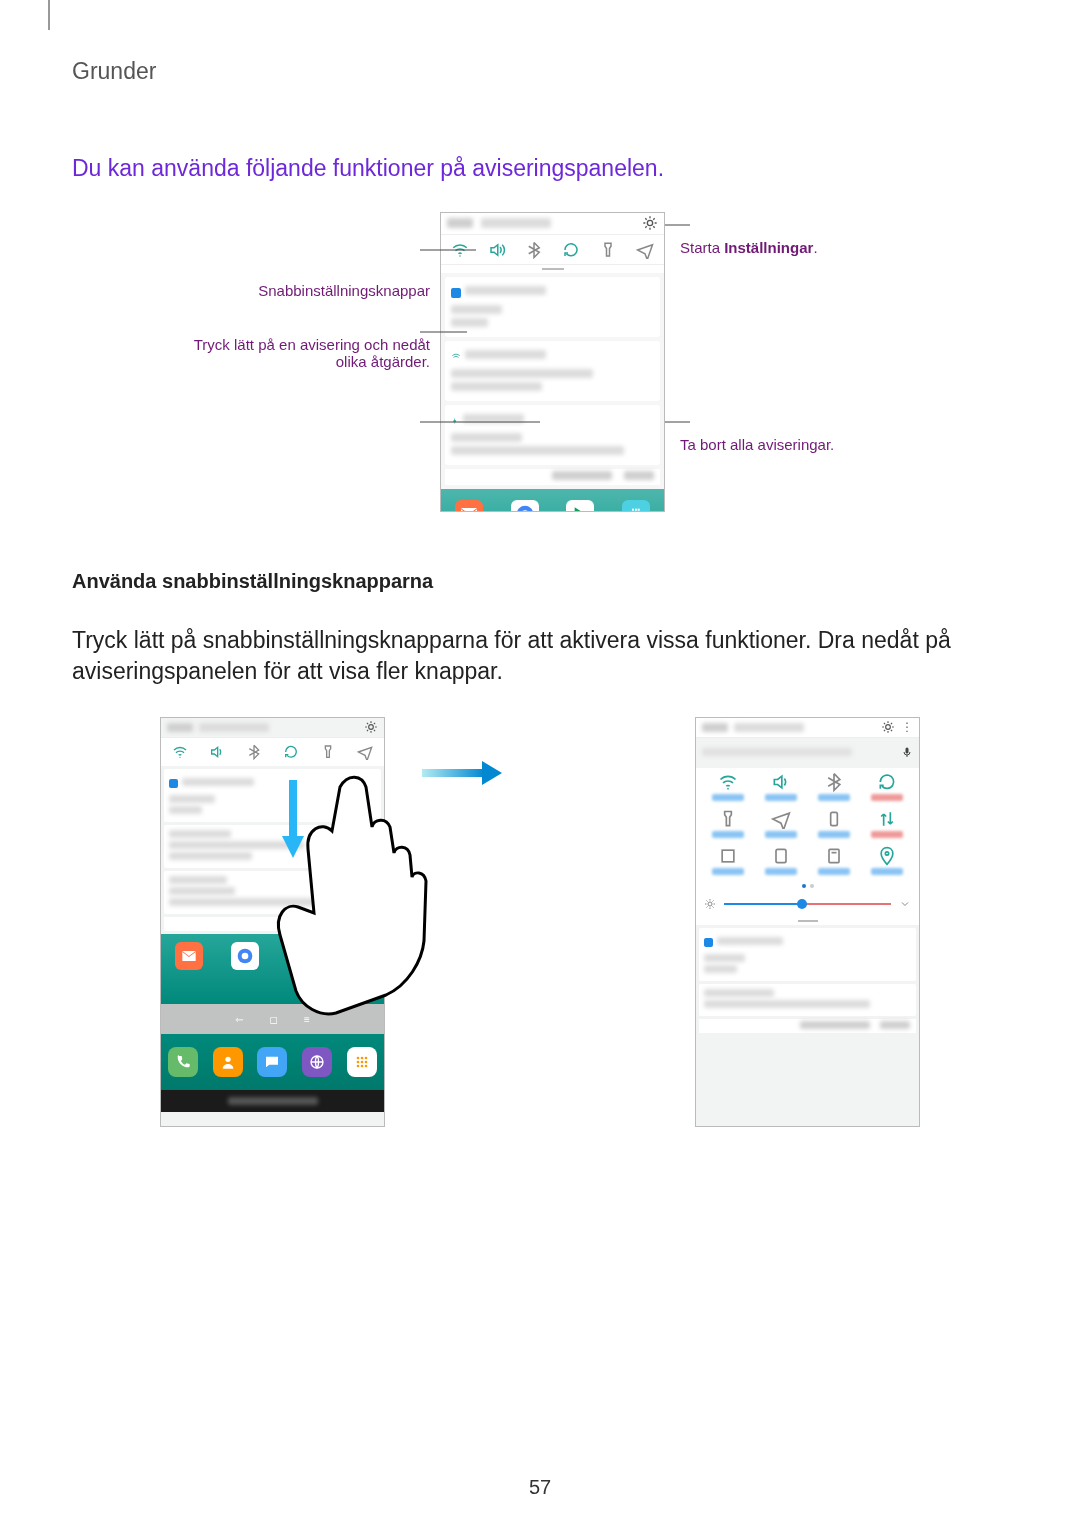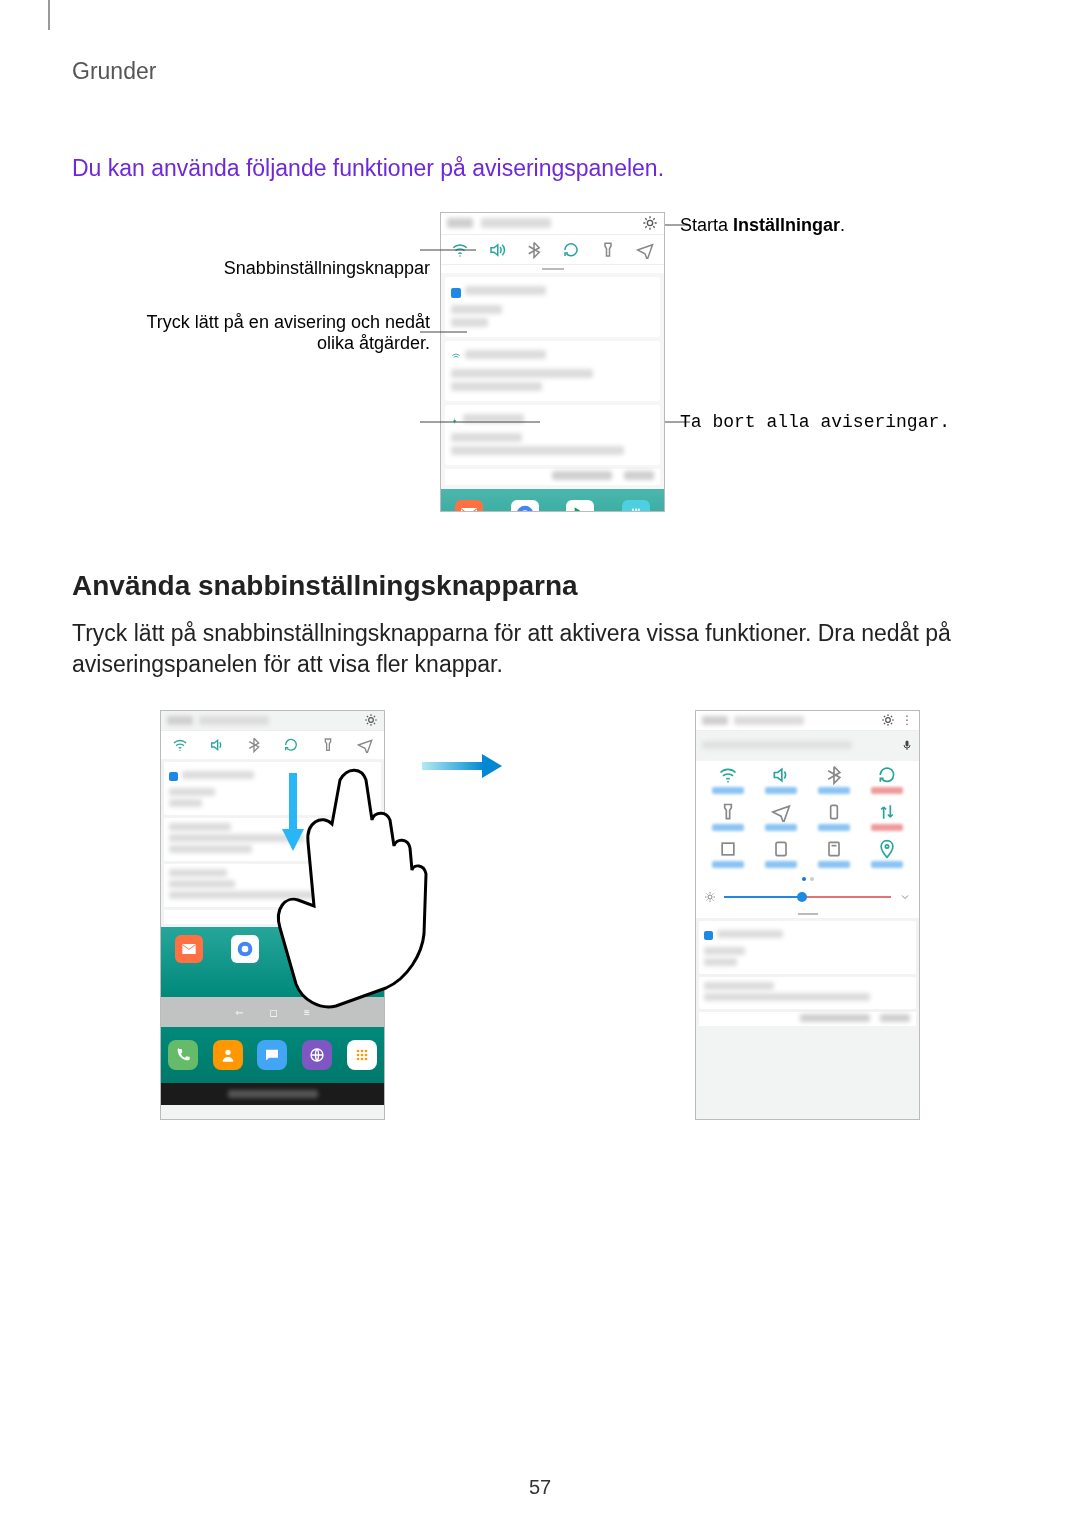--- a/index.html
+++ b/index.html
@@ -92,29 +92,29 @@
     height:50px; background:linear-gradient(180deg,#4db6ac,#26a69a);
     display:flex; align-items:center; justify-content:space-around;
     margin-top:4px;
   }
   .aicon { width:28px;height:28px;border-radius:6px; display:flex;align-items:center;justify-content:center;}
   .aicon.mail{background:#ff7043;}
   .aicon.chrome{background:#fff;}
   .aicon.play{background:#fff;}
   .aicon.folder{background:#4dd0e1; font-size:8px; line-height:1; color:#fff; padding:2px; flex-wrap:wrap;}
   
-  .callout-l, .callout-r { position:absolute; font-size:18px; color:#000000;}
+  .callout-l, .callout-r { position:absolute; font-size:15px; color:#701a75;margin-top:24px;}
   .callout-l { text-align:right; right: 540px; }
   .callout-r { left: 570px; }
   .c-line { stroke:#444; stroke-width:1; fill:none;}
   .fig1 svg.overlay { position:absolute; left:0; top:0; width:100%; height:100%; pointer-events:none;}
   .bold { font-weight:700;}
 
   
-  .h2 { font-size:28px; font-weight:700; color:#222; margin-bottom:16px;}
+  .h2 { font-size:20px; font-weight:700; color:#222; margin-bottom:32px;}
   .para { font-size:23px; color:#222; line-height:1.35; margin-bottom:30px;}
 
   
   .fig2 {
     position:relative;
     width:760px; height:420px;
     margin: 0 auto;
   }
   .phone2a, .phone2b {
     position:absolute;
@@ -307,21 +307,21 @@
 
     <div class="callout-l" style="top:46px;">Snabbinställningsknappar</div>
     <div class="callout-l" style="top:100px;">
       <span>Tryck lätt på en avisering och nedåt</span><br>
       <span>olika åtgärder.</span>
     </div>
 
     <div class="callout-r" style="top:3px;">
       <span>Starta </span><span class="bold">Inställningar</span><span>.</span>
     </div>
-    <div class="callout-r" style="top:200px;font-family:Liberation Mono, monospace;">Ta bort alla aviseringar.</div>
+    <div class="callout-r" style="top:200px;">Ta bort alla aviseringar.</div>
   </div>
 
   <h2 class="h2">Använda snabbinställningsknapparna</h2>
   <p class="para">Tryck lätt på snabbinställningsknapparna för att aktivera vissa funktioner. Dra nedåt på aviseringspanelen för att visa fler knappar.</p>
 
   <div class="fig2">
 
     <div class="phone2a">
       <div class="p2a-status">
         <div class="bt"></div>

